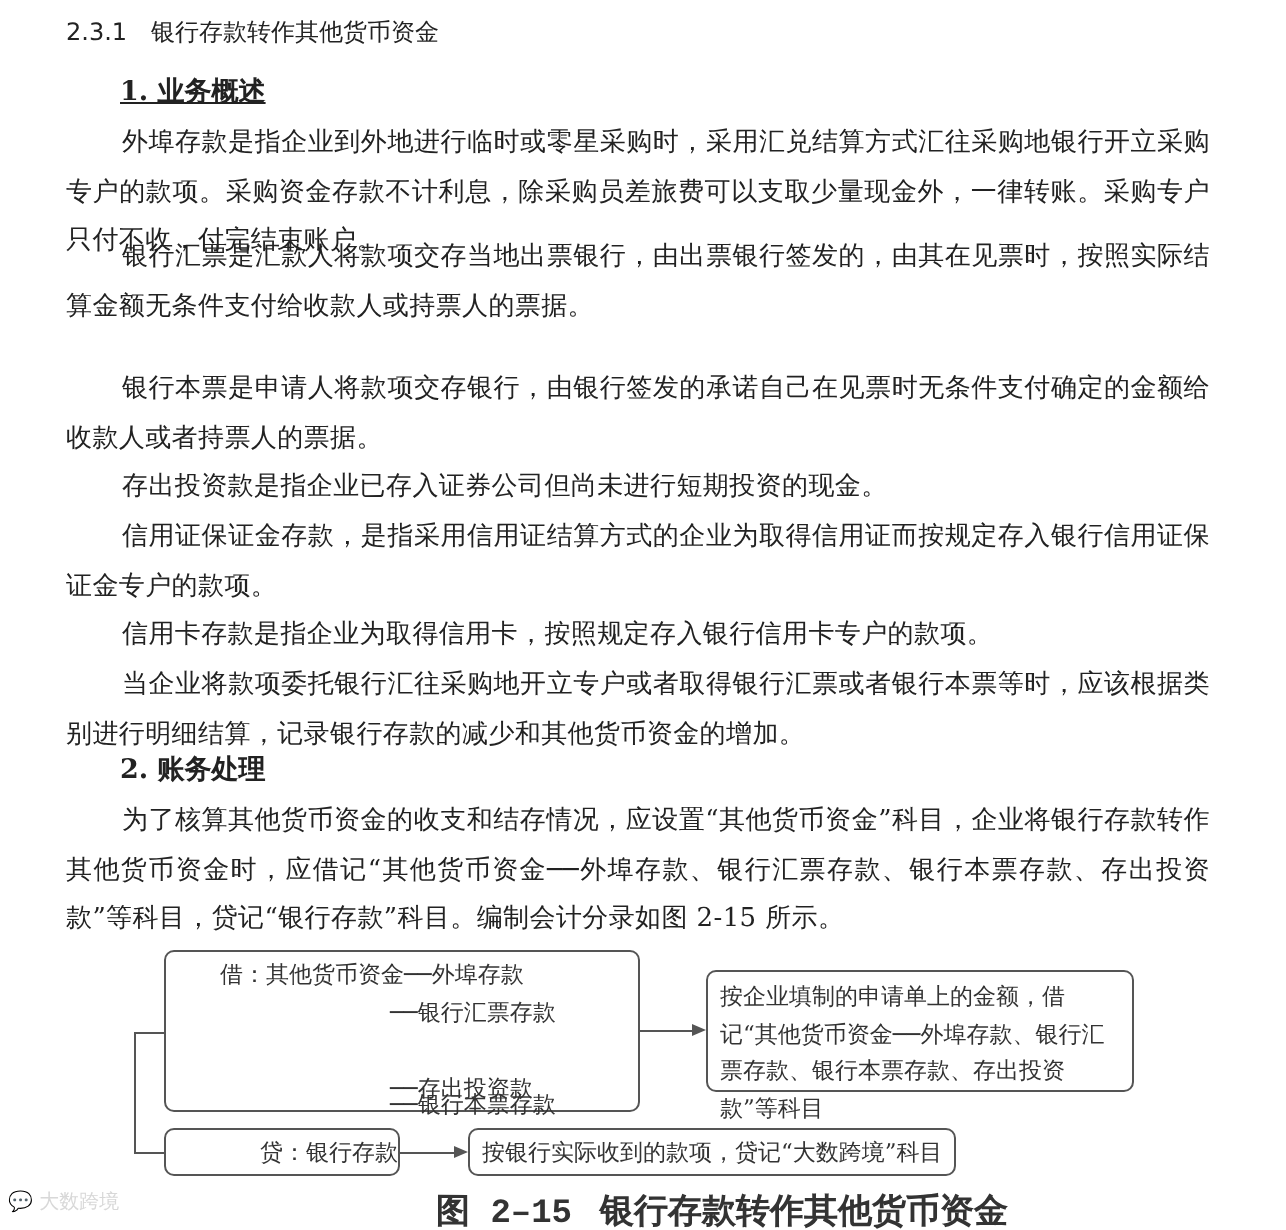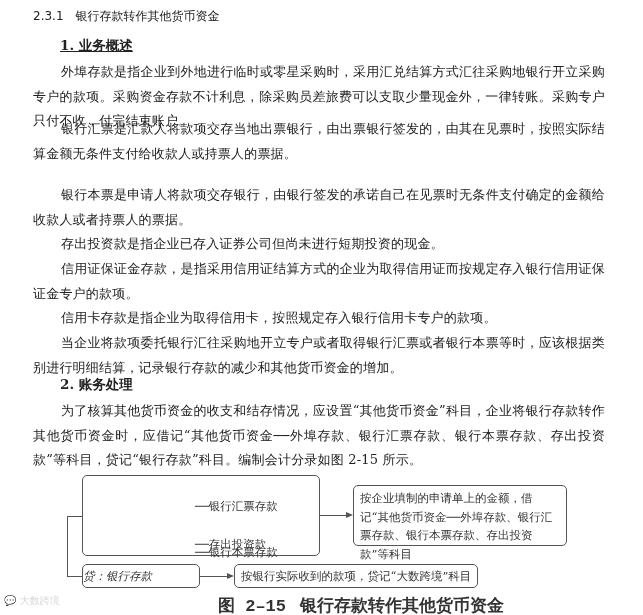--- a/index.html
+++ b/index.html
@@ -59,31 +59,34 @@
 <div class="sub-heading" style="top:376px;">2. 账务处理</div>
 <div class="para" style="top:399px;">为了核算其他货币资金的收支和结存情况，应设置“其他货币资金”科目，企业将银行存款转作其他货币资金时，应借记“其他货币资金──外埠存款、银行汇票存款、银行本票存款、存出投资款”等科目，贷记“银行存款”科目。编制会计分录如图 2-15 所示。</div>
 
 <div>
 
   <div class="line" style="left:67px; top:516px; width:1px; height:61px;"></div>
   <div class="line" style="left:67px; top:516px; width:15px; height:1px;"></div>
   <div class="line" style="left:67px; top:576px; width:15px; height:1px;"></div>
 
   <div class="box" style="left:82px; top:475px; width:238px; height:81px;">
+    <div class="debit-row" style="left:27px; top:4px;">
+      <span>借：其他货币资金</span><span>──外埠存款</span>
+    </div>
     <div class="debit-row" style="left:112px; top:23px;">──银行汇票存款</div>
     <div class="debit-row" style="left:112px; top:42px;margin-top:27px;">──银行本票存款</div>
     <div class="debit-row" style="left:112px; top:61px;">──存出投资款</div>
   </div>
 
   <div class="line" style="left:320px; top:515px; width:27px; height:1px;"></div>
   <div class="arrow-head" style="left:346px; top:512px;"></div>
 
   <div class="box" style="left:353px; top:485px; width:214px; height:61px; padding:3px 6px; line-height:18.5px;">按企业填制的申请单上的金额，借记“其他货币资金──外埠存款、银行汇票存款、银行本票存款、存出投资款”等科目</div>
 
-  <div class="box" style="left:82px; top:564px; width:118px; height:24px; text-align:left; line-height:22px;font-style:italic;">贷：银行存款</div>
+  <div class="box" style="left:82px; top:564px; width:118px; height:24px; text-align:right; line-height:22px;">贷：银行存款</div>
 
   <div class="line" style="left:200px; top:576px; width:28px; height:1px;"></div>
   <div class="arrow-head" style="left:227px; top:573px;"></div>
 
   <div class="box" style="left:234px; top:564px; width:244px; height:24px; padding:0 6px; line-height:22px; white-space:nowrap;">按银行实际收到的款项，贷记“大数跨境”科目</div>
 
   <div class="caption">
     <span class="fig-num">图 2–15</span><span>银行存款转作其他货币资金</span>
   </div>
 </div>

